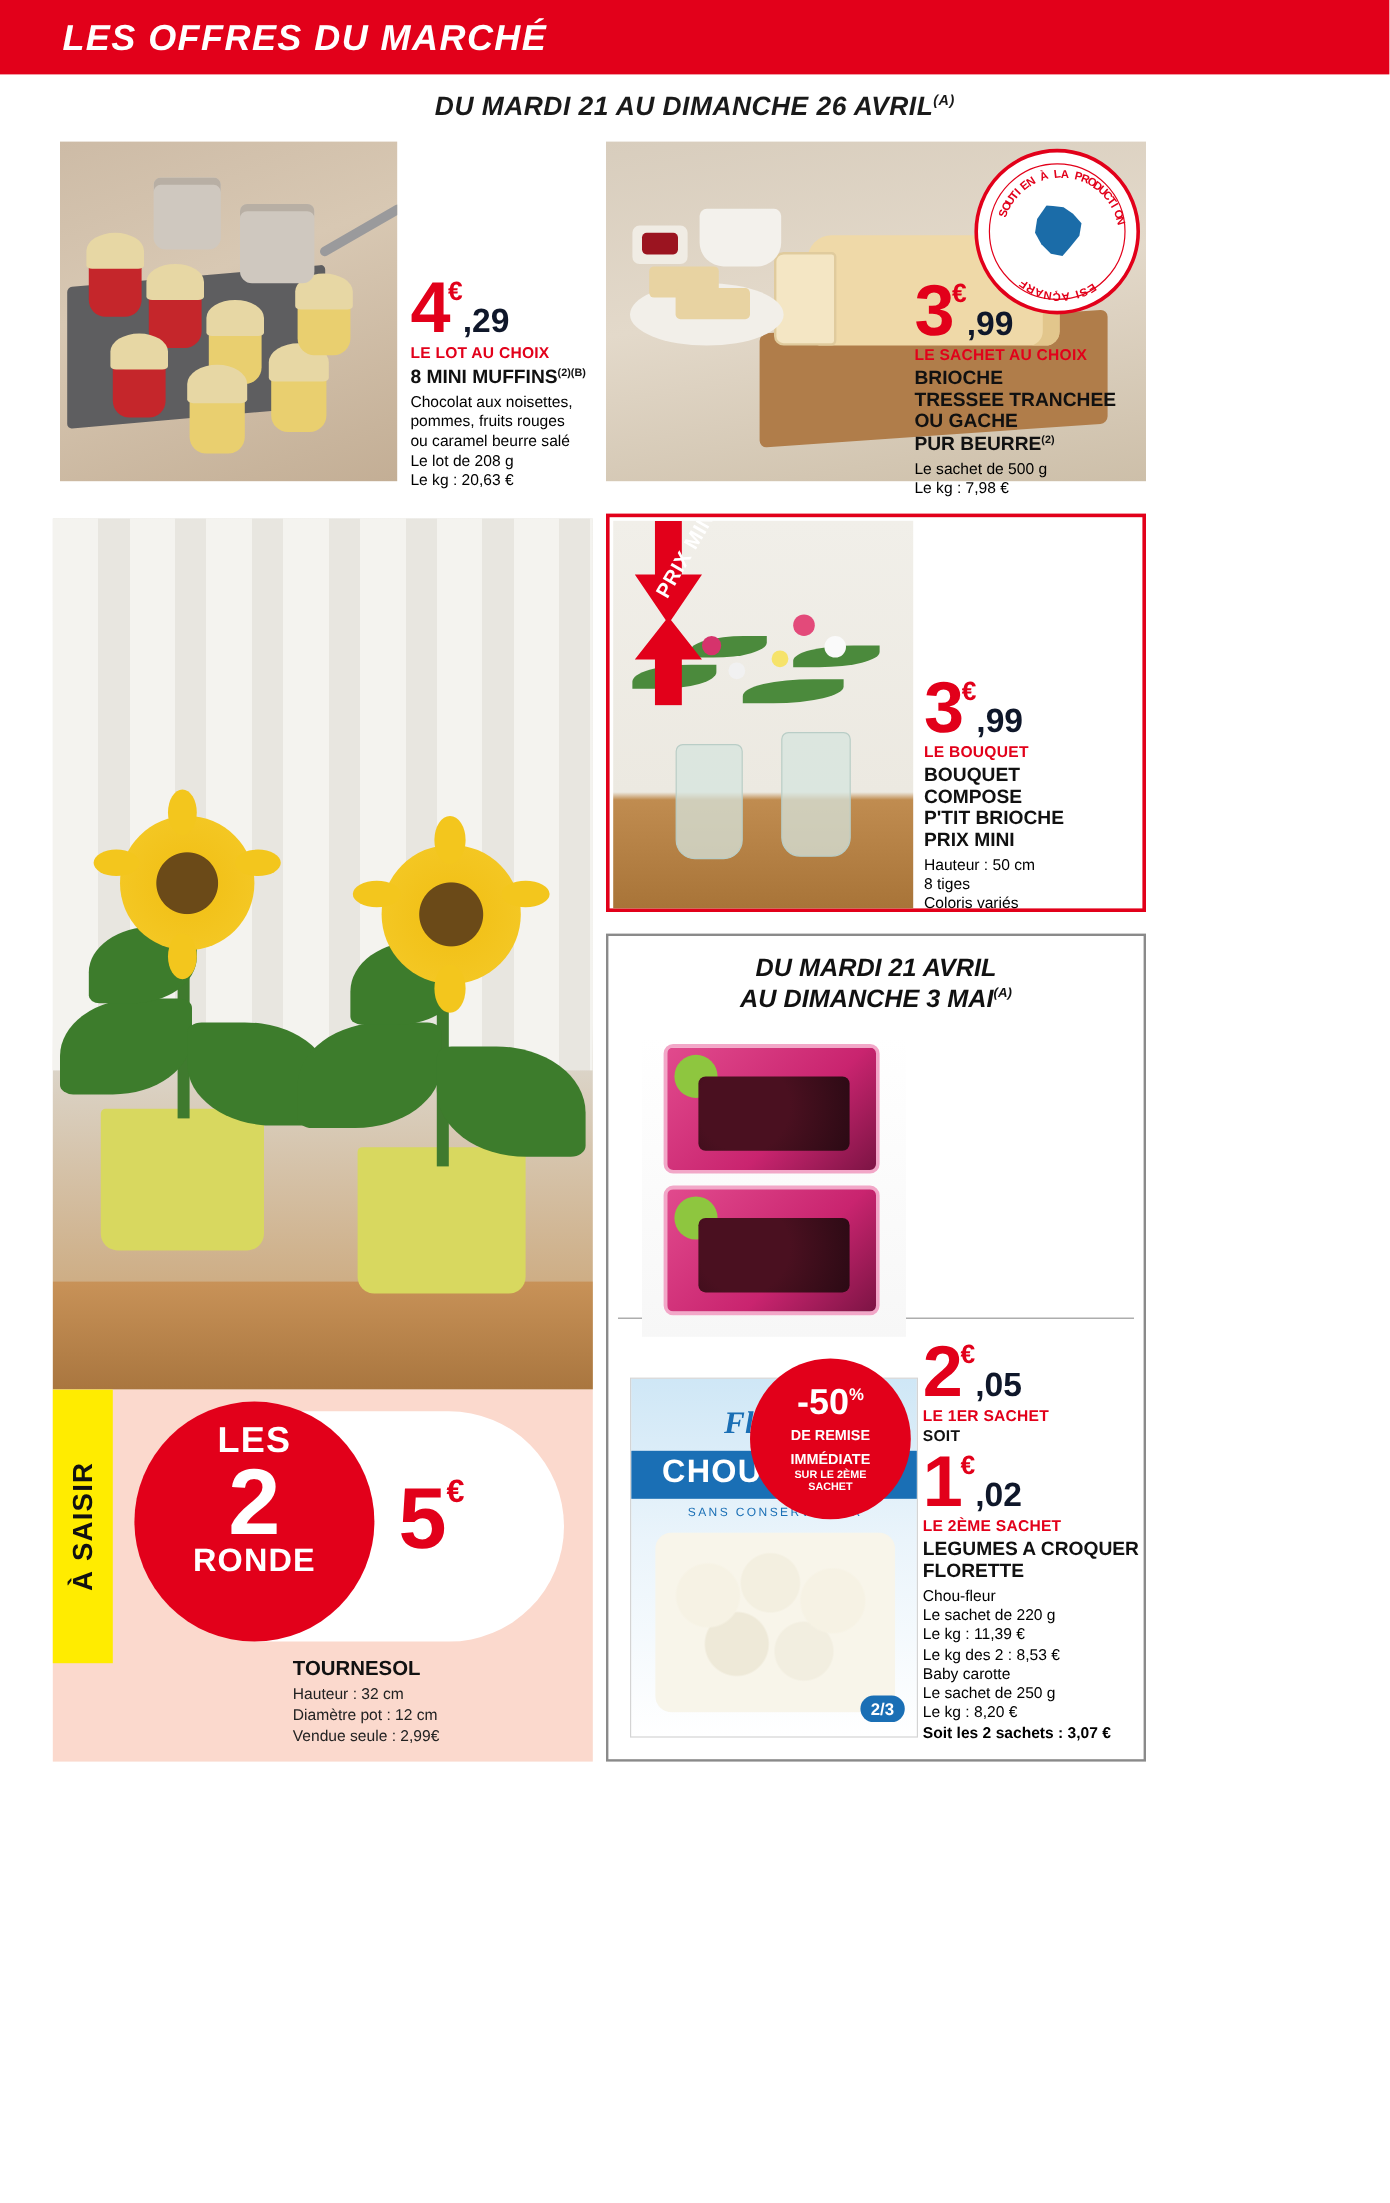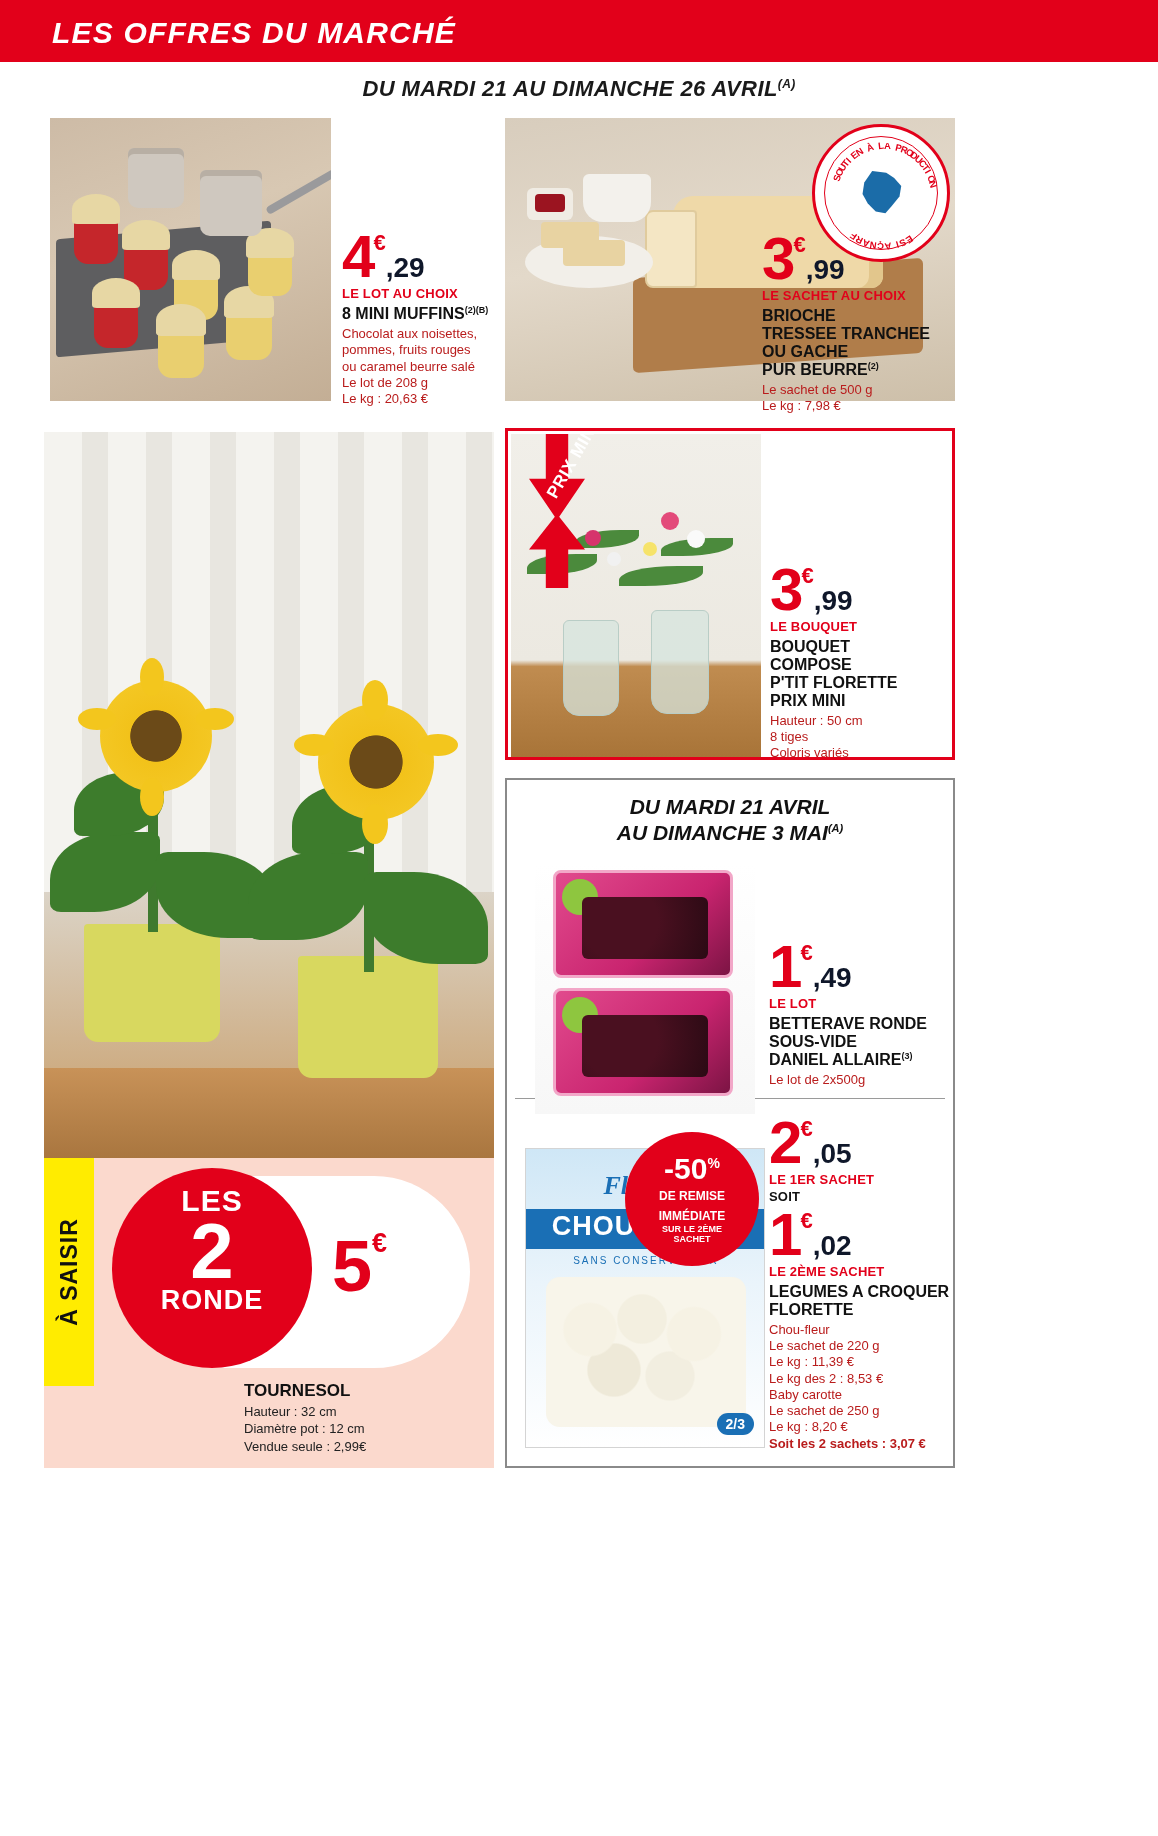--- a/index.html
+++ b/index.html
@@ -143,21 +143,21 @@
   .price-unit {
     color:#e2001a; font-size: 13px; font-weight: bold; letter-spacing:.2px;
     margin-top: 2px;
   }
   .prod-title {
     font-size: 16px; font-weight: bold; color:#111; line-height: 1.12;
     margin-top: 4px;
   }
   .prod-title sup { font-size: 9px; }
   .prod-desc {
-    font-size: 13px; color:#b91c1c; line-height: 1.25; margin-top: 3px;
+    font-size: 13px; color:#000000; line-height: 1.25; margin-top: 3px;
   }
 
   
   #photo-sunflower {
     left: 44px; top: 432px; width: 450px; height: 726px;
     background: linear-gradient(180deg,#e9e7e2 0%,#f2f0eb 58%,#dcd6cb 62%,#c79a63 100%);
   }
   .curtain {
     position:absolute; left:0; top:0; width:450px; height:460px;
     background: repeating-linear-gradient(90deg,#f4f3ef 0 38px,#e8e6e0 38px 64px);
@@ -498,21 +498,21 @@
       <div class="prix-mini-label">PRIX MINI</div>
     </div>
   </div>
 
   <div class="price-block" style="left:262px; top:132px; width:180px;">
     <span class="price-main">3</span><span class="price-euro">€</span><span class="price-cents">,99</span>
     <div class="price-unit">LE BOUQUET</div>
     <div class="prod-title">
       <div>BOUQUET</div>
       <div>COMPOSE</div>
-      <div>P'TIT FLORETTE</div>
+      <div>P'TIT BRIOCHE</div>
       <div>PRIX MINI</div>
     </div>
     <div class="prod-desc">
       <div>Hauteur : 50 cm</div>
       <div>8 tiges</div>
       <div>Coloris variés</div>
     </div>
   </div>
 </div>
 
@@ -528,32 +528,20 @@
     <div class="beet-pack" style="top:6px;">
       <div class="beet-badge"></div>
       <div class="beet-window"></div>
     </div>
     <div class="beet-pack" style="top:124px;">
       <div class="beet-badge"></div>
       <div class="beet-window"></div>
     </div>
   </div>
 
-  <div class="price-block" style="left:262px; top:160px; width:185px;">
-    <span class="price-main">1</span><span class="price-euro">€</span><span class="price-cents">,49</span>
-    <div class="price-unit">LE LOT</div>
-    <div class="prod-title">
-      <div>BETTERAVE RONDE</div>
-      <div>SOUS-VIDE</div>
-      <div><span>DANIEL ALLAIRE</span><sup>(3)</sup></div>
-    </div>
-    <div class="prod-desc">
-      <div>Le lot de 2x500g</div>
-    </div>
-  </div>
 
   <div class="photo" id="photo-florette">
     <div class="florette-logo">Florette</div>
     <div class="florette-band"></div>
     <div class="florette-title">CHOU-FLEUR</div>
     <div class="florette-sub">SANS CONSERVATEUR</div>
     <div class="cauliflower"></div>
     <div class="florette-portion">2/3</div>
   </div>
 

